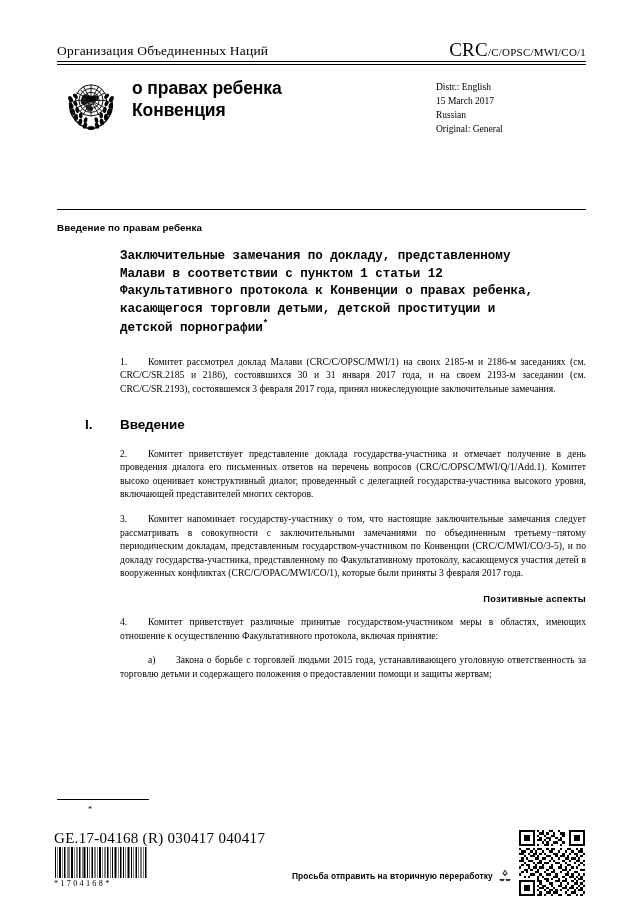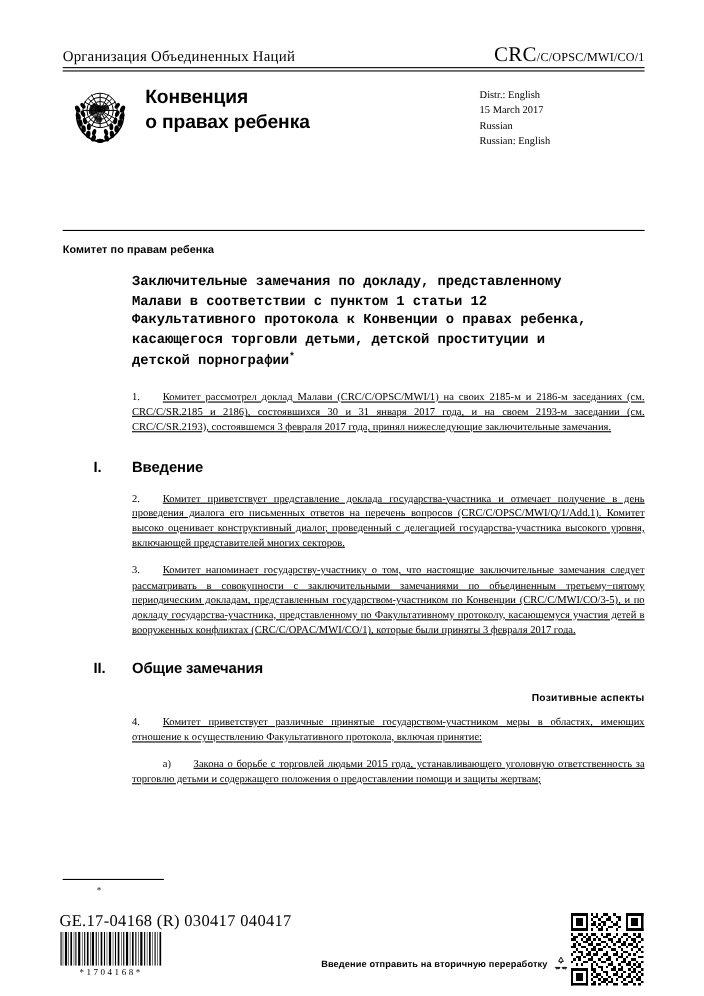--- a/index.html
+++ b/index.html
@@ -131,21 +131,20 @@
   }
 
   p.body {
     font-size: 9.6px;
     line-height: 1.42;
     text-align: justify;
     margin: 0;
     margin-left: 63px;
     width: 466px;
     text-indent: 0;
-    text-decoration: underline;
   }
   p.body .num {
     display: inline-block;
     width: 28px;
     text-indent: 0;
   }
   p.spaced { margin-top: 11px; }
 
   h2.section {
     font-family: "Liberation Sans", "DejaVu Sans", sans-serif;
@@ -209,21 +208,20 @@
     left: 54px;
     top: 0;
     font-size: 15px;
     letter-spacing: 0.3px;
     white-space: nowrap;
   }
   .barcode-block {
     position: absolute;
     left: 54px;
     top: 17px;
-    text-align: center;
   }
   .barcode {
     height: 31px;
     width: 94px;
     display: block;
   }
   .barcode-text {
     font-size: 8.2px;
     letter-spacing: 2.3px;
     margin-top: 1px;
@@ -312,55 +310,51 @@
           <ellipse cx="76" cy="35" rx="3" ry="5" transform="rotate(40 76 35)"></ellipse>
           <ellipse cx="76" cy="47" rx="3" ry="5" transform="rotate(26 76 47)"></ellipse>
           <ellipse cx="73" cy="58" rx="3" ry="5" transform="rotate(14 73 58)"></ellipse>
           <ellipse cx="67" cy="67" rx="3" ry="5" transform="rotate(0 67 67)"></ellipse>
           <ellipse cx="59" cy="75" rx="3" ry="5" transform="rotate(-16 59 75)"></ellipse>
           <ellipse cx="50" cy="88" rx="6" ry="3.2"></ellipse>
         </g>
       </svg>
 
       <div class="conv-title">
+        <div>о правах ребенка</div>
         <div>Конвенция</div>
-        <div>о правах ребенка</div>
       </div>
 
       <div class="distr">
         <div>Distr.: English</div>
         <div>15 March 2017</div>
         <div>Russian</div>
-        <div>Russian: English</div>
+        <div>Original: General</div>
       </div>
     </div>
   </div>
 
   <div class="sec-rule"></div>
-  <div class="committee">Комитет по правам ребенка</div>
+  <div class="committee">Введение по правам ребенка</div>
 
   <div class="content">
 
     <div class="doc-title"><span>Заключительные замечания по докладу, представленному Малави в соответствии с пунктом 1 статьи 12 Факультативного протокола к Конвенции о правах ребенка, касающегося торговли детьми, детской проституции и детской порнографии</span><span class="star">*</span></div>
 
     <p class="body" style="margin-top:17px;"><span class="num">1.</span><span>Комитет рассмотрел доклад Малави (CRC/C/OPSC/MWI/1) на своих 2185-м и 2186-м заседаниях (см. CRC/C/SR.2185 и 2186), состоявшихся 30 и 31 января 2017 года, и на своем 2193-м заседании (см. CRC/C/SR.2193), состоявшемся 3 февраля 2017 года, принял нижеследующие заключительные замечания.</span></p>
 
     <h2 class="section" style="margin-top:21px;">
         <span class="rn">I.</span>
         <span>Введение</span>
       </h2>
 
     <p class="body spaced" style="margin-top:15px;"><span class="num">2.</span><span>Комитет приветствует представление доклада государства-участника и отмечает получение в день проведения диалога его письменных ответов на перечень вопросов (CRC/C/OPSC/MWI/Q/1/Add.1). Комитет высоко оценивает конструктивный диалог, проведенный с делегацией государства-участника высокого уровня, включающей представителей многих секторов.</span></p>
 
     <p class="body spaced"><span class="num">3.</span><span>Комитет напоминает государству-участнику о том, что настоящие заключительные замечания следует рассматривать в совокупности с заключительными замечаниями по объединенным третьему−пятому периодическим докладам, представленным государством-участником по Конвенции (CRC/C/MWI/CO/3-5), и по докладу государства-участника, представленному по Факультативному протоколу, касающемуся участия детей в вооруженных конфликтах (CRC/C/OPAC/MWI/CO/1), которые были приняты 3 февраля 2017 года.</span></p>
 
-    <h2 class="section" style="margin-top:20px;">
-        <span class="rn">II.</span>
-        <span>Общие замечания</span>
-      </h2>
 
     <h3 class="subsection" style="margin-top:14px;">Позитивные аспекты</h3>
 
     <p class="body" style="margin-top:11px;"><span class="num">4.</span><span>Комитет приветствует различные принятые государством-участником меры в областях, имеющих отношение к осуществлению Факультативного протокола, включая принятие:</span></p>
 
     <p class="body spaced" style="text-indent:28px;"><span class="num">a)</span><span>Закона о борьбе с торговлей людьми 2015 года, устанавливающего уголовную ответственность за торговлю детьми и содержащего положения о предоставлении помощи и защиты жертвам;</span></p>
   </div>
 
   <div class="footnote-wrap">
     <div class="footnote-rule"></div>
@@ -410,21 +404,21 @@
           <rect x="169" y="0" width="1" height="62"></rect>
           <rect x="173" y="0" width="2" height="62"></rect>
           <rect x="178" y="0" width="1" height="62"></rect>
           <rect x="182" y="0" width="3" height="62"></rect>
         </g>
       </svg>
       <div class="barcode-text">*1704168*</div>
     </div>
 
     <div class="recycle-line">
-      <span class="recycle-text">Введение отправить на вторичную переработку</span>
+      <span class="recycle-text">Просьба отправить на вторичную переработку</span>
       <svg class="recycle-icon" viewBox="0 0 24 24">
         <g fill="none" stroke="#000" stroke-width="1.3" stroke-linejoin="round">
           <path d="M12 3.2 L15.2 9 L12.6 9 L12.6 11 L11 11 L11 9 L8.8 9 Z"></path>
           <path d="M4.2 17.2 L10.6 17.2 L9.4 19.2 L7.6 18.2 L6.8 19.6 L5.2 18.7 Z"></path>
           <path d="M19.8 17.2 L13.6 17.2 L14.8 19.2 L16.6 18.2 L17.4 19.6 L19 18.7 Z"></path>
         </g>
       </svg>
     </div>
 
     <div class="qr-block">

